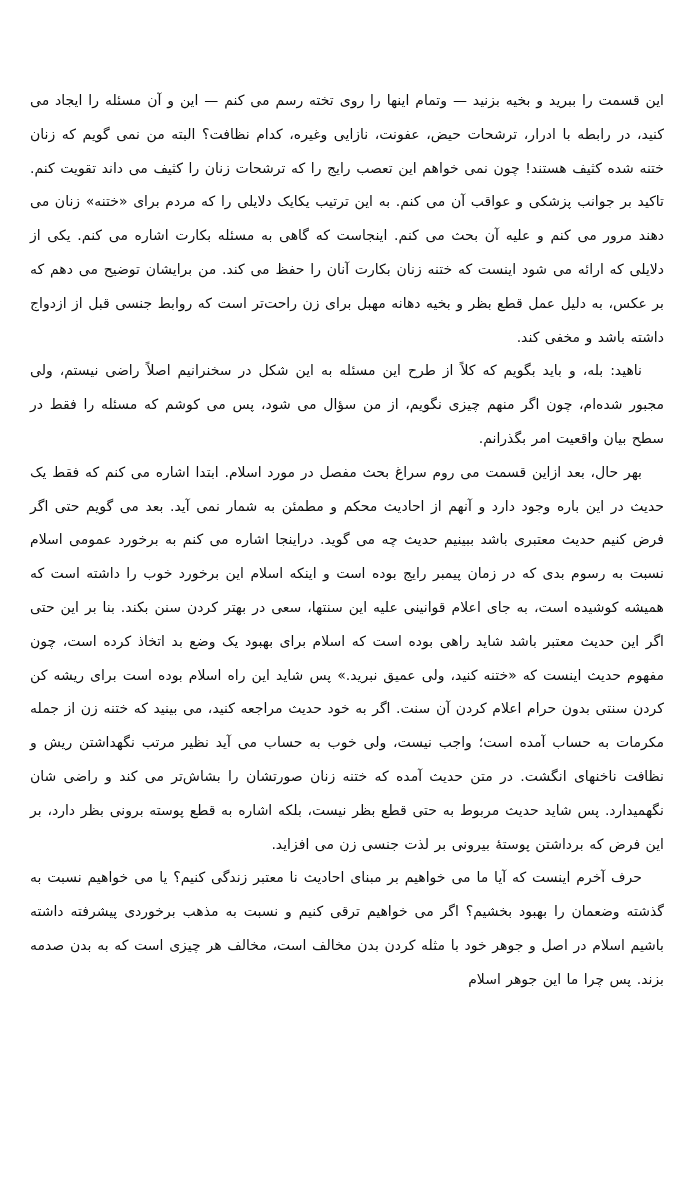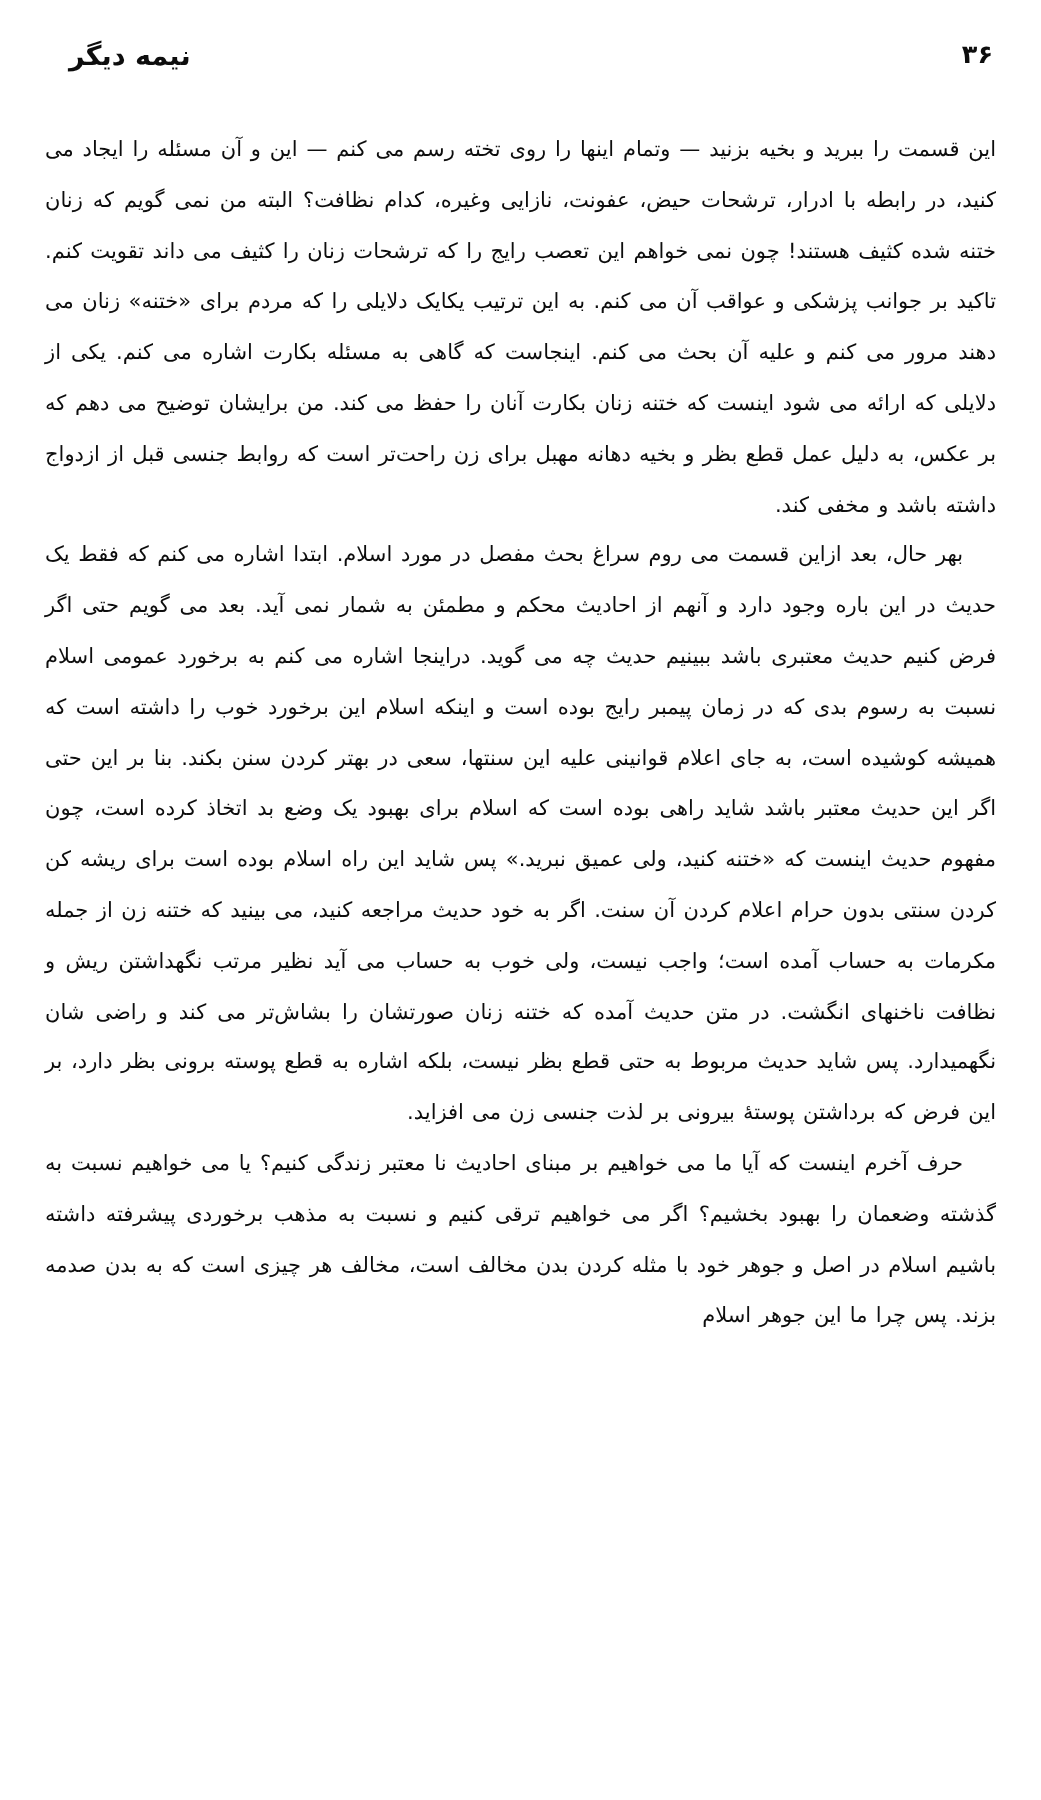--- a/index.html
+++ b/index.html
@@ -58,24 +58,21 @@
   }
   .body-text p.continuation {
     text-indent: 0;
   }
 </style>
 </head>
 <body>
 
 <div class="page">
 
-  <div class="page-header">
-    <span class="running-title">نیمه دیگر</span>
-    <span class="page-number">۳۶</span>
-  </div>
 
   <div class="body-text">
     <p class="continuation">این قسمت را ببرید و بخیه بزنید — وتمام اینها را روی تخته رسم می کنم — این و آن مسئله را ایجاد می کنید، در رابطه با ادرار، ترشحات حیض، عفونت، نازایی وغیره، کدام نظافت؟ البته من نمی گویم که زنان ختنه شده کثیف هستند! چون نمی خواهم این تعصب رایج را که ترشحات زنان را کثیف می داند تقویت کنم. تاکید بر جوانب پزشکی و عواقب آن می کنم. به این ترتیب یکایک دلایلی را که مردم برای «ختنه» زنان می دهند مرور می کنم و علیه آن بحث می کنم. اینجاست که گاهی به مسئله بکارت اشاره می کنم. یکی از دلایلی که ارائه می شود اینست که ختنه زنان بکارت آنان را حفظ می کند. من برایشان توضیح می دهم که بر عکس، به دلیل عمل قطع بظر و بخیه دهانه مهبل برای زن راحت‌تر است که روابط جنسی قبل از ازدواج داشته باشد و مخفی کند.</p>
+    <p>ناهید: بله، و باید بگویم که کلاً از طرح این مسئله به این شکل در سخنرانیم اصلاً راضی نیستم، ولی مجبور شده‌ام، چون اگر منهم چیزی نگویم، از من سؤال می شود، پس می کوشم که مسئله را فقط در سطح بیان واقعیت امر بگذرانم.</p>
     <p>بهر حال، بعد ازاین قسمت می روم سراغ بحث مفصل در مورد اسلام. ابتدا اشاره می کنم که فقط یک حدیث در این باره وجود دارد و آنهم از احادیث محکم و مطمئن به شمار نمی آید. بعد می گویم حتی اگر فرض کنیم حدیث معتبری باشد ببینیم حدیث چه می گوید. دراینجا اشاره می کنم به برخورد عمومی اسلام نسبت به رسوم بدی که در زمان پیمبر رایج بوده است و اینکه اسلام این برخورد خوب را داشته است که همیشه کوشیده است، به جای اعلام قوانینی علیه این سنتها، سعی در بهتر کردن سنن بکند. بنا بر این حتی اگر این حدیث معتبر باشد شاید راهی بوده است که اسلام برای بهبود یک وضع بد اتخاذ کرده است، چون مفهوم حدیث اینست که «ختنه کنید، ولی عمیق نبرید.» پس شاید این راه اسلام بوده است برای ریشه کن کردن سنتی بدون حرام اعلام کردن آن سنت. اگر به خود حدیث مراجعه کنید، می بینید که ختنه زن از جمله مکرمات به حساب آمده است؛ واجب نیست، ولی خوب به حساب می آید نظیر مرتب نگهداشتن ریش و نظافت ناخنهای انگشت. در متن حدیث آمده که ختنه زنان صورتشان را بشاش‌تر می کند و راضی شان نگهمیدارد. پس شاید حدیث مربوط به حتی قطع بظر نیست، بلکه اشاره به قطع پوسته برونی بظر دارد، بر این فرض که برداشتن پوستهٔ بیرونی بر لذت جنسی زن می افزاید.</p>
     <p>حرف آخرم اینست که آیا ما می خواهیم بر مبنای احادیث نا معتبر زندگی کنیم؟ یا می خواهیم نسبت به گذشته وضعمان را بهبود بخشیم؟ اگر می خواهیم ترقی کنیم و نسبت به مذهب برخوردی پیشرفته داشته باشیم اسلام در اصل و جوهر خود با مثله کردن بدن مخالف است، مخالف هر چیزی است که به بدن صدمه بزند. پس چرا ما این جوهر اسلام</p>
   </div>
 
 </div>
 
 </body></html>

